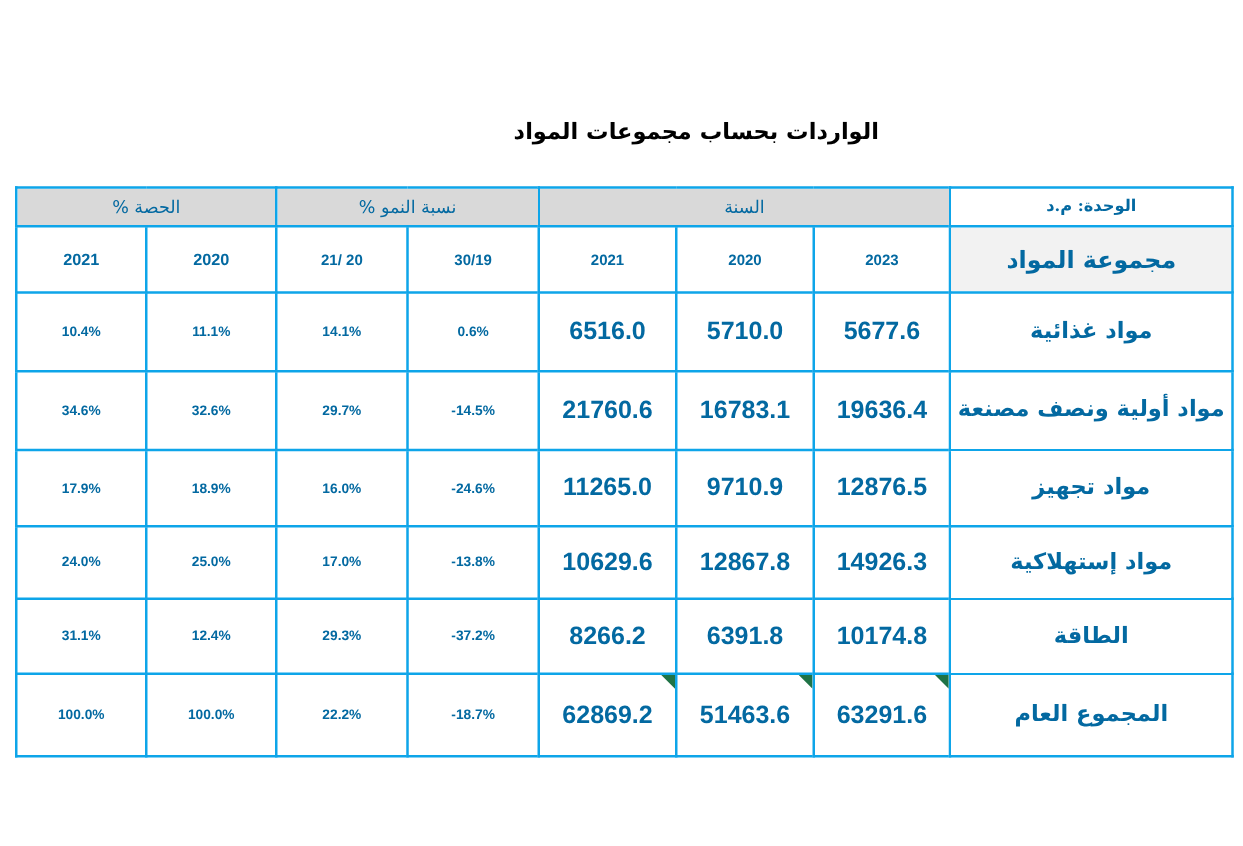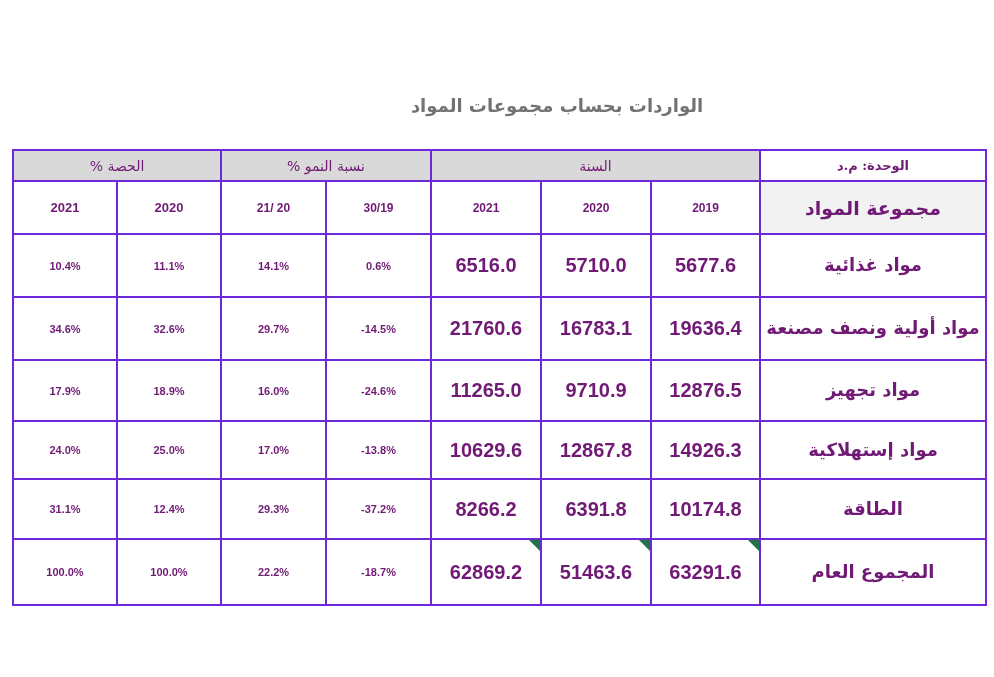--- a/index.html
+++ b/index.html
@@ -18,39 +18,39 @@
     background: #ffffff;
   }
   .doc-title {
     position: absolute;
     top: 95px;
     left: 0;
     right: 0;
     text-align: center;
     font-size: 18px;
     font-weight: bold;
-    color: #737373;
+    color: #000000;
     direction: rtl;
   }
   .doc-title span { display: inline-block; transform: translateX(60px); }
 
   table.main-table {
     position: absolute;
     left: 12px;
     top: 149px;
     width: 973px;
     border-collapse: collapse;
     table-layout: fixed;
     direction: rtl;
   }
   table.main-table td {
-    border: 2px solid #6d28d9;
+    border: 2px solid #0ea5e9;
     padding: 0;
     overflow: hidden;
-    color: #701a75;
+    color: #0369a1;
     vertical-align: middle;
     text-align: center;
     position: relative;
     margin-top: 16px;
   }
   tr.row-h1 { height: 31px; }
   tr.row-h2 { height: 53px; }
   tr.row-d1 { height: 63px; }
   tr.row-d2 { height: 63px; }
   tr.row-d3 { height: 61px; }
@@ -146,21 +146,21 @@
     <tbody>
         <tr class="row-h1">
       <td class="unit-cell">الوحدة: م.د</td>
       <td class="ghead" colspan="3">السنة</td>
       <td class="ghead" colspan="2">نسبة النمو %</td>
       <td class="ghead" colspan="2">الحصة %</td>
     </tr>
 
     <tr class="row-h2">
       <td class="group-col-head">مجموعة المواد</td>
-      <td class="yr-big ltr">2019</td>
+      <td class="yr-big ltr">2023</td>
       <td class="yr-big ltr">2020</td>
       <td class="yr-big ltr">2021</td>
       <td class="yr-big ltr">30/19</td>
       <td class="yr-big ltr">21/ 20</td>
       <td class="yr-small ltr">2020</td>
       <td class="yr-small ltr">2021</td>
     </tr>
 
     <tr class="row-d1">
       <td class="row-label">مواد غذائية</td>

